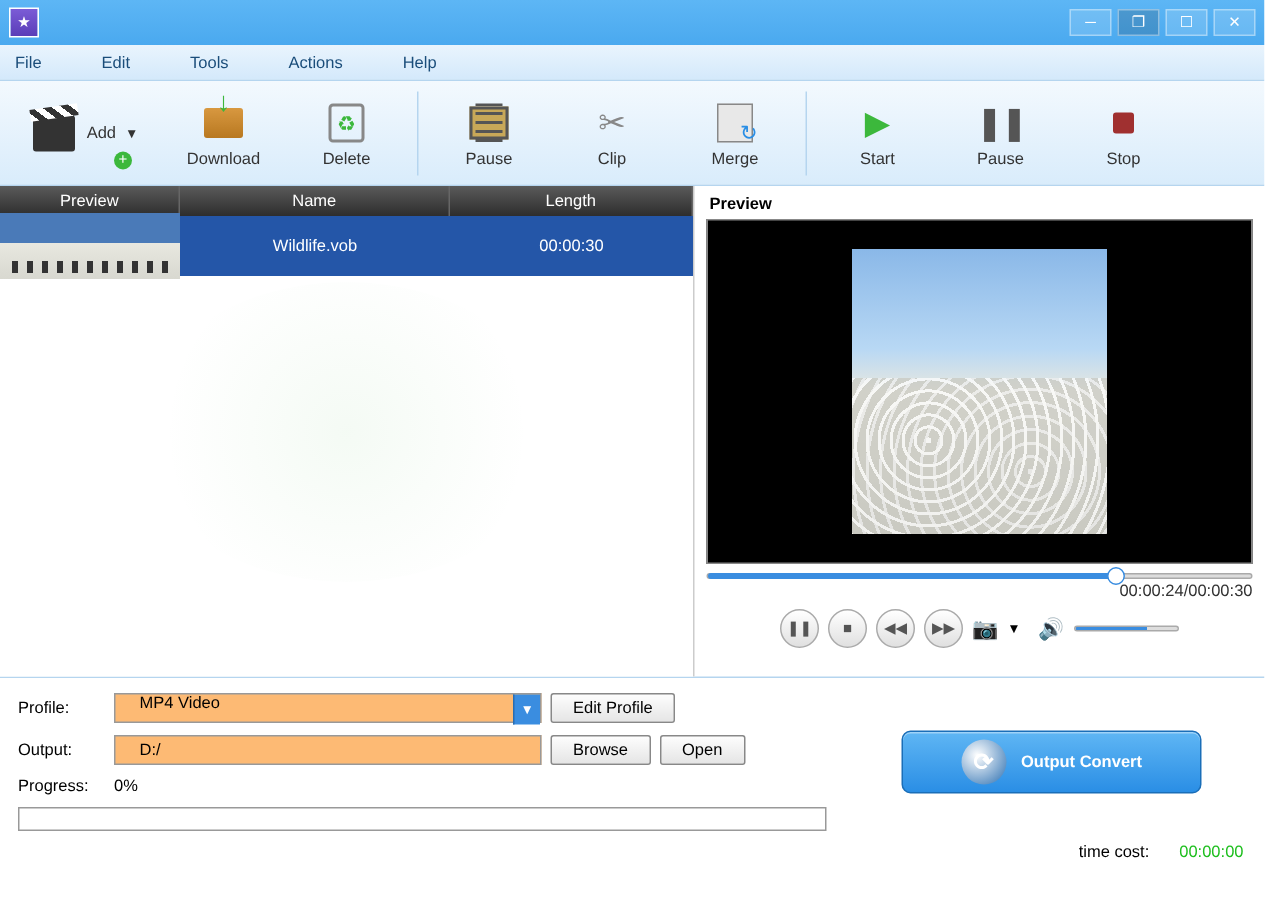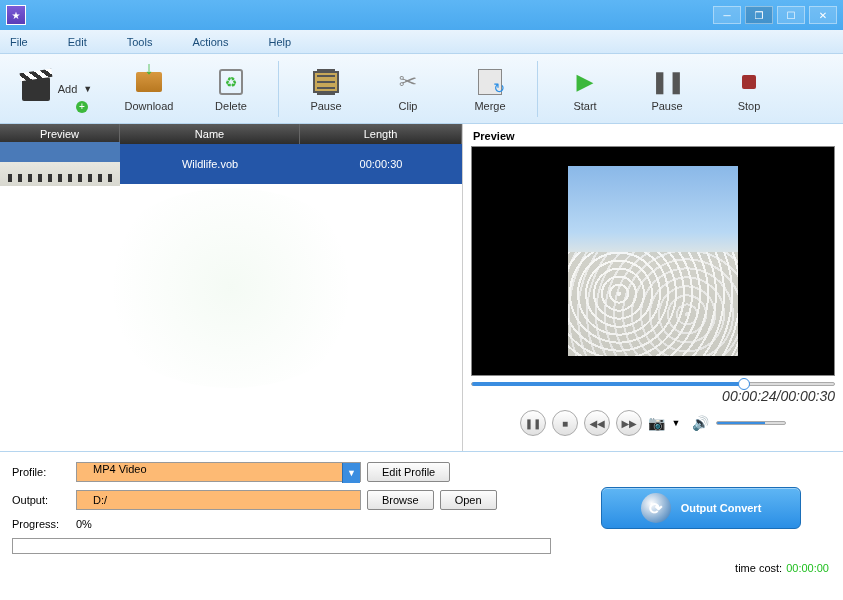--- a/index.html
+++ b/index.html
@@ -36,41 +36,41 @@
 
 .right { width:380px; padding: 4px 8px; display:flex; flex-direction:column; }
 .prevlabel { font-weight:bold; font-size:11px; margin:2px 0 4px 2px; }
 .videoframe { height:230px; background:#000; border:1px solid #888; position:relative; display:flex; align-items:center; justify-content:center; }
 .videoimg { width:170px; height:190px; background:linear-gradient(#8ab8e8 0%, #b8d8f4 35%, #e8e8e0 50%, #d0d0c8 100%); position:relative; }
 .videoimg::after { content:""; position:absolute; left:0; right:0; bottom:0; height:55%; background: repeating-radial-gradient(circle at 30% 40%, #fff 0 2px, transparent 2px 8px), repeating-radial-gradient(circle at 70% 60%, #eee 0 2px, transparent 2px 9px), #c8c8c0; opacity:0.7; }
 .scrubrow { display:flex; align-items:center; gap:6px; margin-top:6px; }
 .scrub { flex:1; height:4px; background:#ddd; border:1px solid #aaa; position:relative; border-radius:2px; }
 .scrub .prog { position:absolute; left:0; top:-1px; bottom:-1px; width:75%; background:#3a8de0; border-radius:2px; }
 .scrub .knob { position:absolute; left:75%; top:50%; transform:translate(-50%,-50%); width:12px; height:12px; background:#fff; border:1px solid #3a8de0; border-radius:50%; }
-.time { font-size:14px; color:#333;font-style:italic; }
+.time { font-size:11px; color:#333; }
 .controls { display:flex; align-items:center; gap:6px; margin-top:6px; justify-content:center; }
 .cbtn { width:26px; height:26px; border-radius:50%; border:1px solid #aaa; background:linear-gradient(#fff,#e0e0e0); display:flex; align-items:center; justify-content:center; font-size:10px; color:#555; cursor:pointer; }
 .cam { font-size:14px; color:#333; }
 .vol { width:70px; height:4px; background:linear-gradient(90deg,#3a8de0 70%, #ddd 70%); border:1px solid #aaa; border-radius:2px; }
 
 .bottom { border-top:1px solid #b5d5ef; padding: 10px 12px 6px; }
 .bottomflex { display:flex; gap:20px; }
 .bleft { flex:1; display:flex; flex-direction:column; gap:8px; }
 .formrow { display:flex; align-items:center; gap:6px; }
 .formrow label { width:58px; }
 .txt { border:1px solid #999; height:20px; padding:0 16px; font-size:11px; background:#fdba74; }
 .sel { width:285px; position:relative; }
 .sel .drop { position:absolute; right:0; top:0; width:18px; height:20px; background:#3a8de0; border-left:1px solid #2a6db0; display:flex;align-items:center;justify-content:center;color:#fff;font-size:9px; }
 .btn { height:20px; padding: 0 14px; background:linear-gradient(#fdfdfd,#e5e5e5); border:1px solid #888; border-radius:2px; cursor:pointer; font-size:11px; }
 .progrow { display:flex; align-items:center; gap:6px; }
 .progbar { flex:1; height:16px; border:1px solid #999; background:#fff; }
 .bright { width:260px; display:flex; align-items:center; justify-content:center; }
 .startconv { width:200px; height:42px; background:linear-gradient(#5fb6f4,#2a8ee5); border:1px solid #1a6eb8; border-radius:6px; display:flex; align-items:center; justify-content:center; gap:10px; color:#fff; font-size:16px; font-weight:bold; cursor:pointer; box-shadow: inset 0 1px 0 rgba(255,255,255,0.4); }
 .startconv .scicon { width:30px; height:30px; border-radius:50%; background:radial-gradient(circle at 35% 35%, #fff, #2a6eb0); display:flex;align-items:center;justify-content:center; font-size:16px; }
-.footer { display:flex; justify-content:flex-end; gap:4px; padding: 2px 14px 4px; font-size:11px; }
+.footer { display:flex; justify-content:flex-end; gap:20px; padding: 2px 14px 4px; font-size:11px; }
 .footer .tc-val { color:#1fbf1f; }
 
 
 .i-clap { width:28px;height:24px;background:#333;position:relative;border-radius:2px; }
 .i-clap::before { content:""; position:absolute; top:-6px;left:-2px;right:-2px;height:8px;background:repeating-linear-gradient(45deg,#fff 0 4px,#333 4px 8px);transform:rotate(-8deg); }
 .i-add { width:12px;height:12px;background:#3cb83c;border-radius:50%;position:absolute;bottom:6px;right:18px;display:flex;align-items:center;justify-content:center;color:#fff;font-size:10px; }
 .i-dl { width:26px;height:20px;background:linear-gradient(#d89840,#b87820);border-radius:2px;position:relative; }
 .i-dl::before { content:"↓"; position:absolute; top:-14px; left:50%; transform:translateX(-50%); color:#3cb83c; font-size:18px; font-weight:bold; }
 .i-del { width:24px;height:26px;border:2px solid #888;border-radius:3px;display:flex;align-items:center;justify-content:center;color:#3cb83c;font-size:14px; }
 .i-eff { width:26px;height:22px;background:#c8a858;border:2px solid #555;position:relative; }

